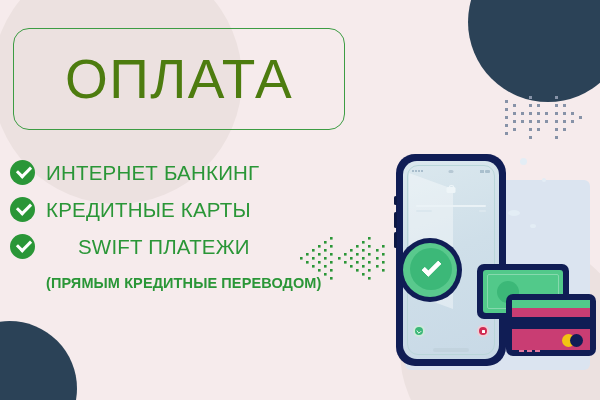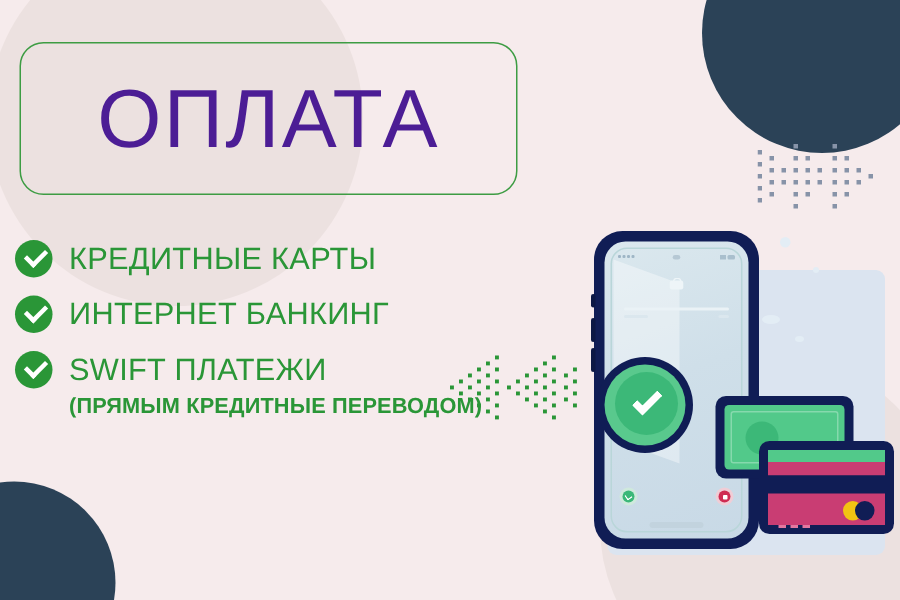--- a/index.html
+++ b/index.html
@@ -31,21 +31,21 @@
   }
   .dotgrid { position:absolute; }
 
   
   .title-box {
     position:absolute; left:13px; top:28px; width:332px; height:102px;
     border:1.4px solid #3d9c43; border-radius:16px;
     display:flex; align-items:center; justify-content:center;
   }
   .title-text {
-    color:#4c1d95; font-size:55px; font-weight:400; letter-spacing:1.5px;
+    color:#4d7c0f; font-size:55px; font-weight:400; letter-spacing:1.5px;
     font-family:"Liberation Sans", sans-serif; line-height:1;
   }
 
   
   .list { position:absolute; left:10px; top:160px; width:360px; }
   .list-item { display:flex; align-items:center; margin-bottom:12px; }
   .check-circle {
     width:25px; height:25px; min-width:25px; border-radius:50%;
     background:#2a9637; position:relative; margin-right:11px;
   }
@@ -261,29 +261,29 @@
   </svg>
 
   <div class="title-box">
     <span class="title-text">ОПЛАТА</span>
   </div>
 
   <div class="list">
 
     <div class="list-item">
       <span class="check-circle"></span>
-      <span class="item-label">КРЕДИТНЫЕ КАРТЫ</span>
+      <span class="item-label">ИНТЕРНЕТ БАНКИНГ</span>
     </div>
 
     <div class="list-item">
       <span class="check-circle"></span>
-      <span class="item-label">ИНТЕРНЕТ БАНКИНГ</span>
-    </div>
-
-    <div class="list-item" style="margin-bottom:4px;">
+      <span class="item-label">КРЕДИТНЫЕ КАРТЫ</span>
+    </div>
+
+    <div class="list-item" style="margin-bottom:16px;gap:32px;">
       <span class="check-circle"></span>
       <span class="item-label">SWIFT ПЛАТЕЖИ</span>
     </div>
     <div class="sub-label">(ПРЯМЫМ КРЕДИТНЫЕ ПЕРЕВОДОМ)</div>
 
   </div>
 
   <div class="illus">
 
     <div class="shadow-plate"></div>

